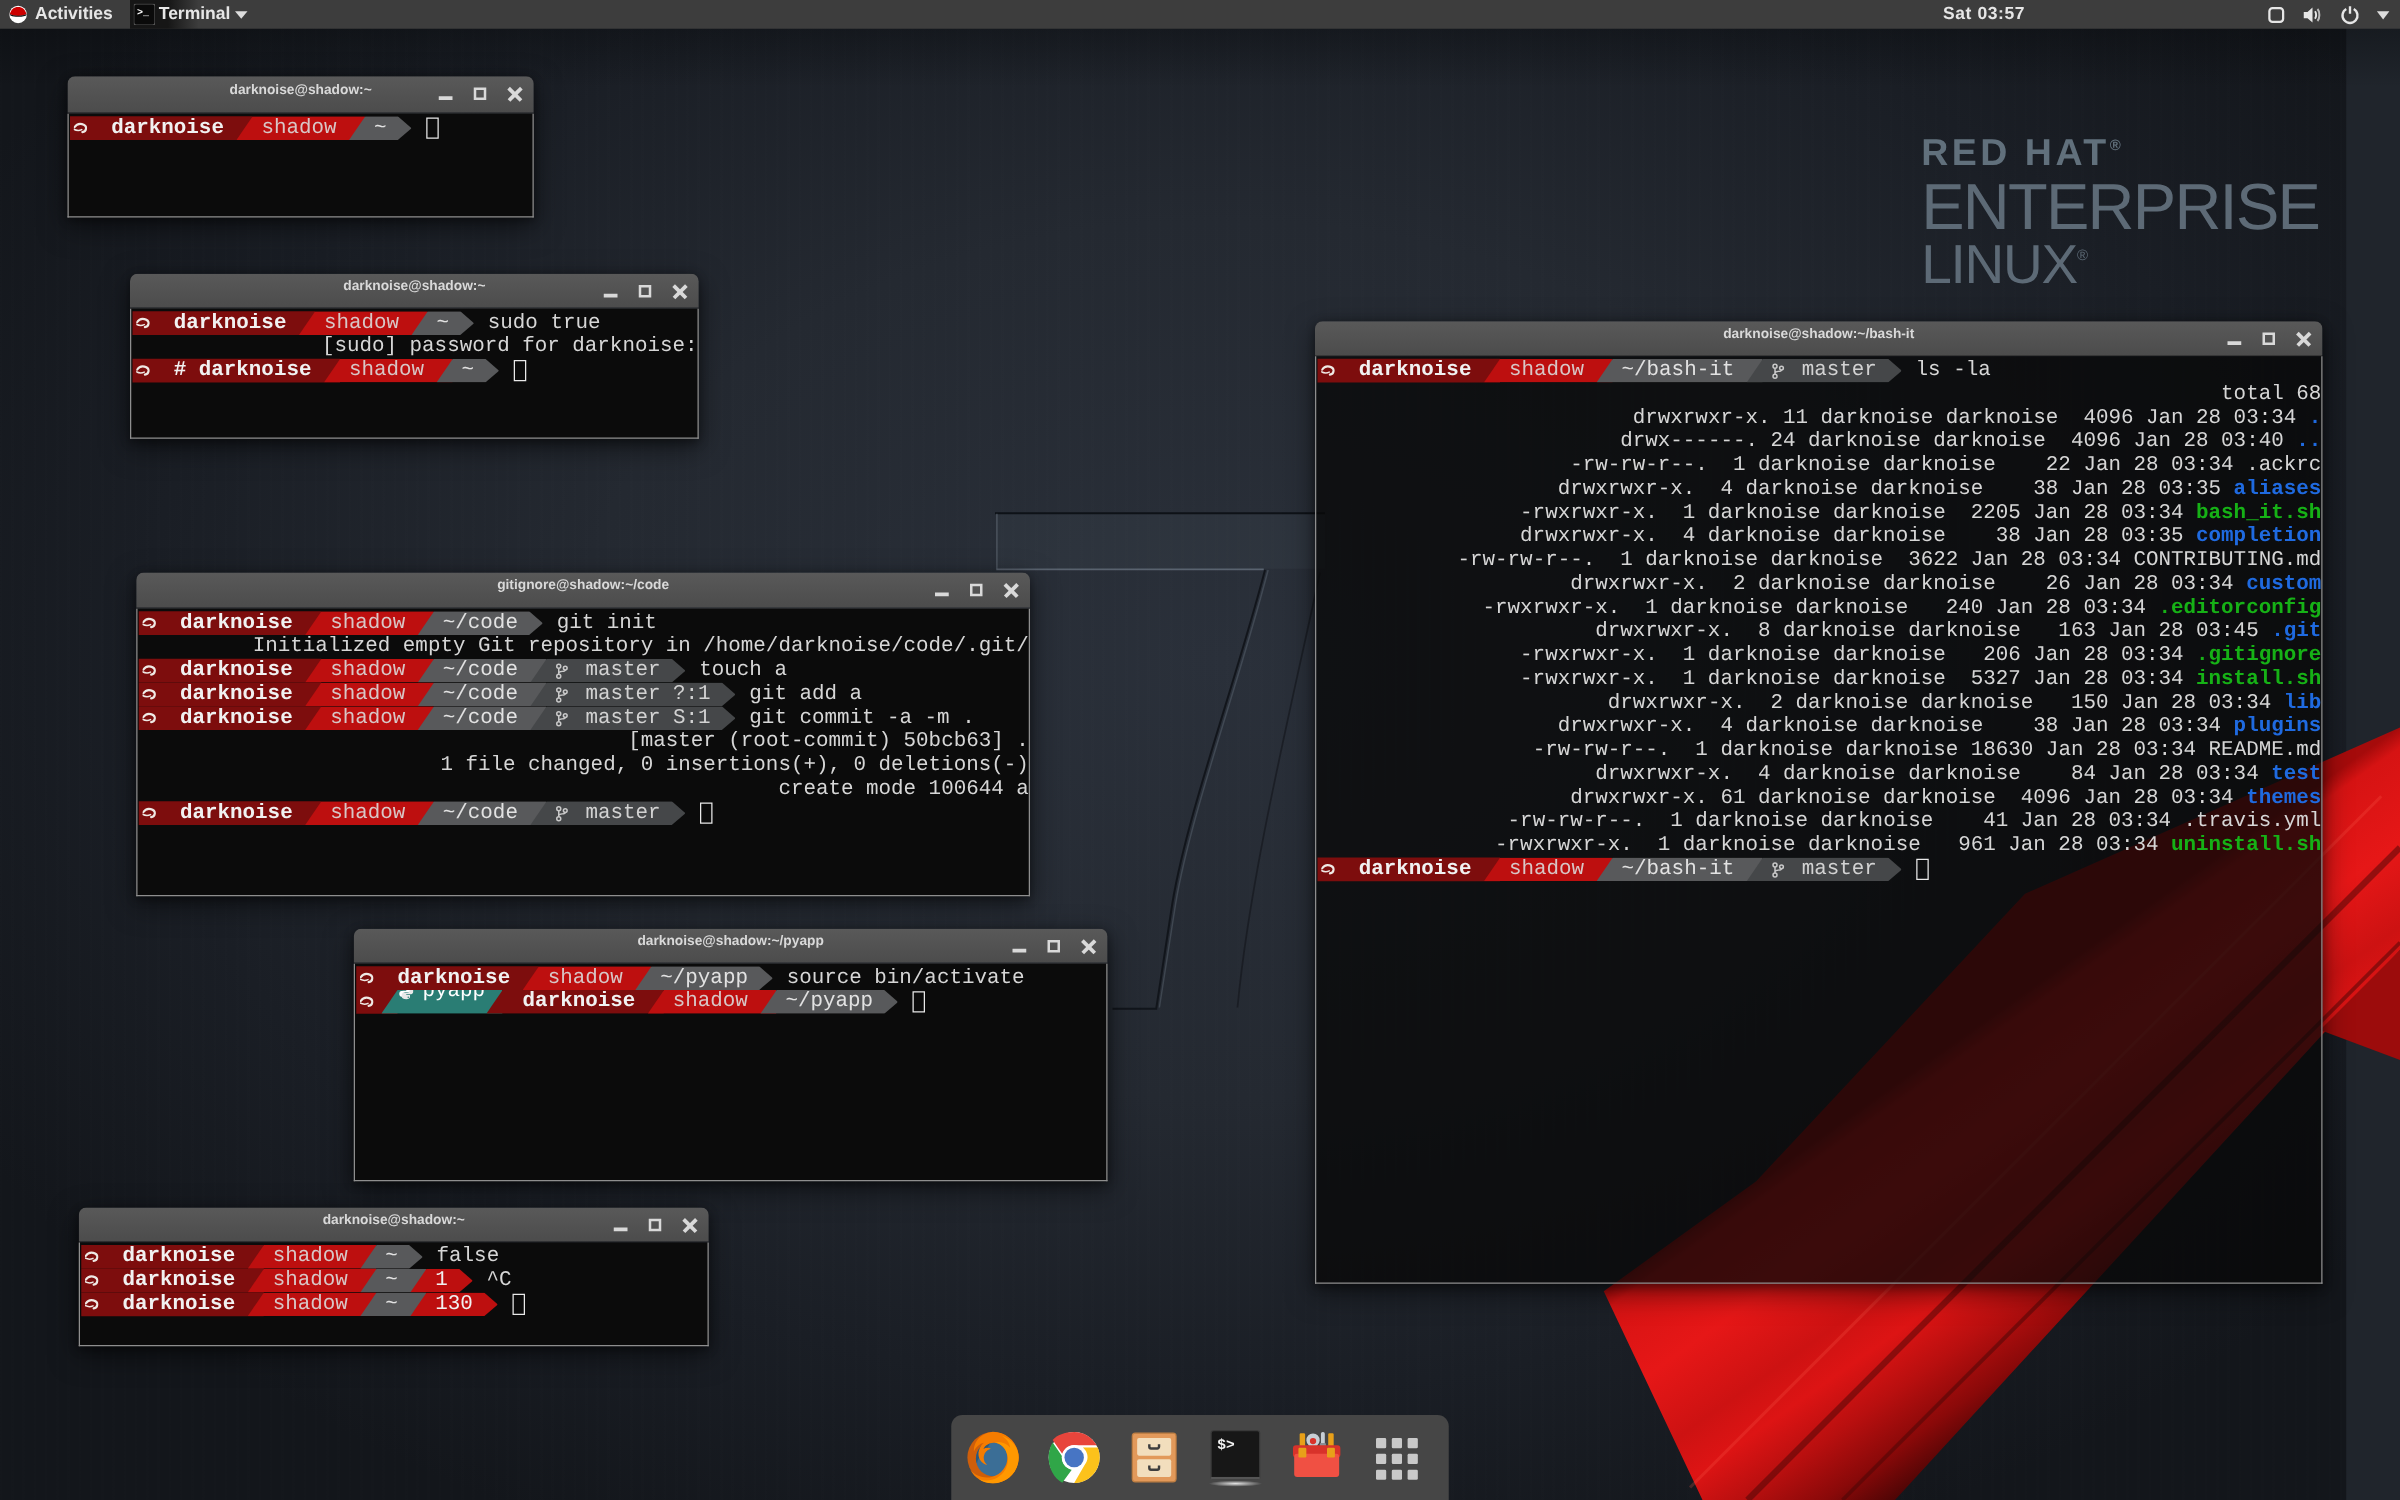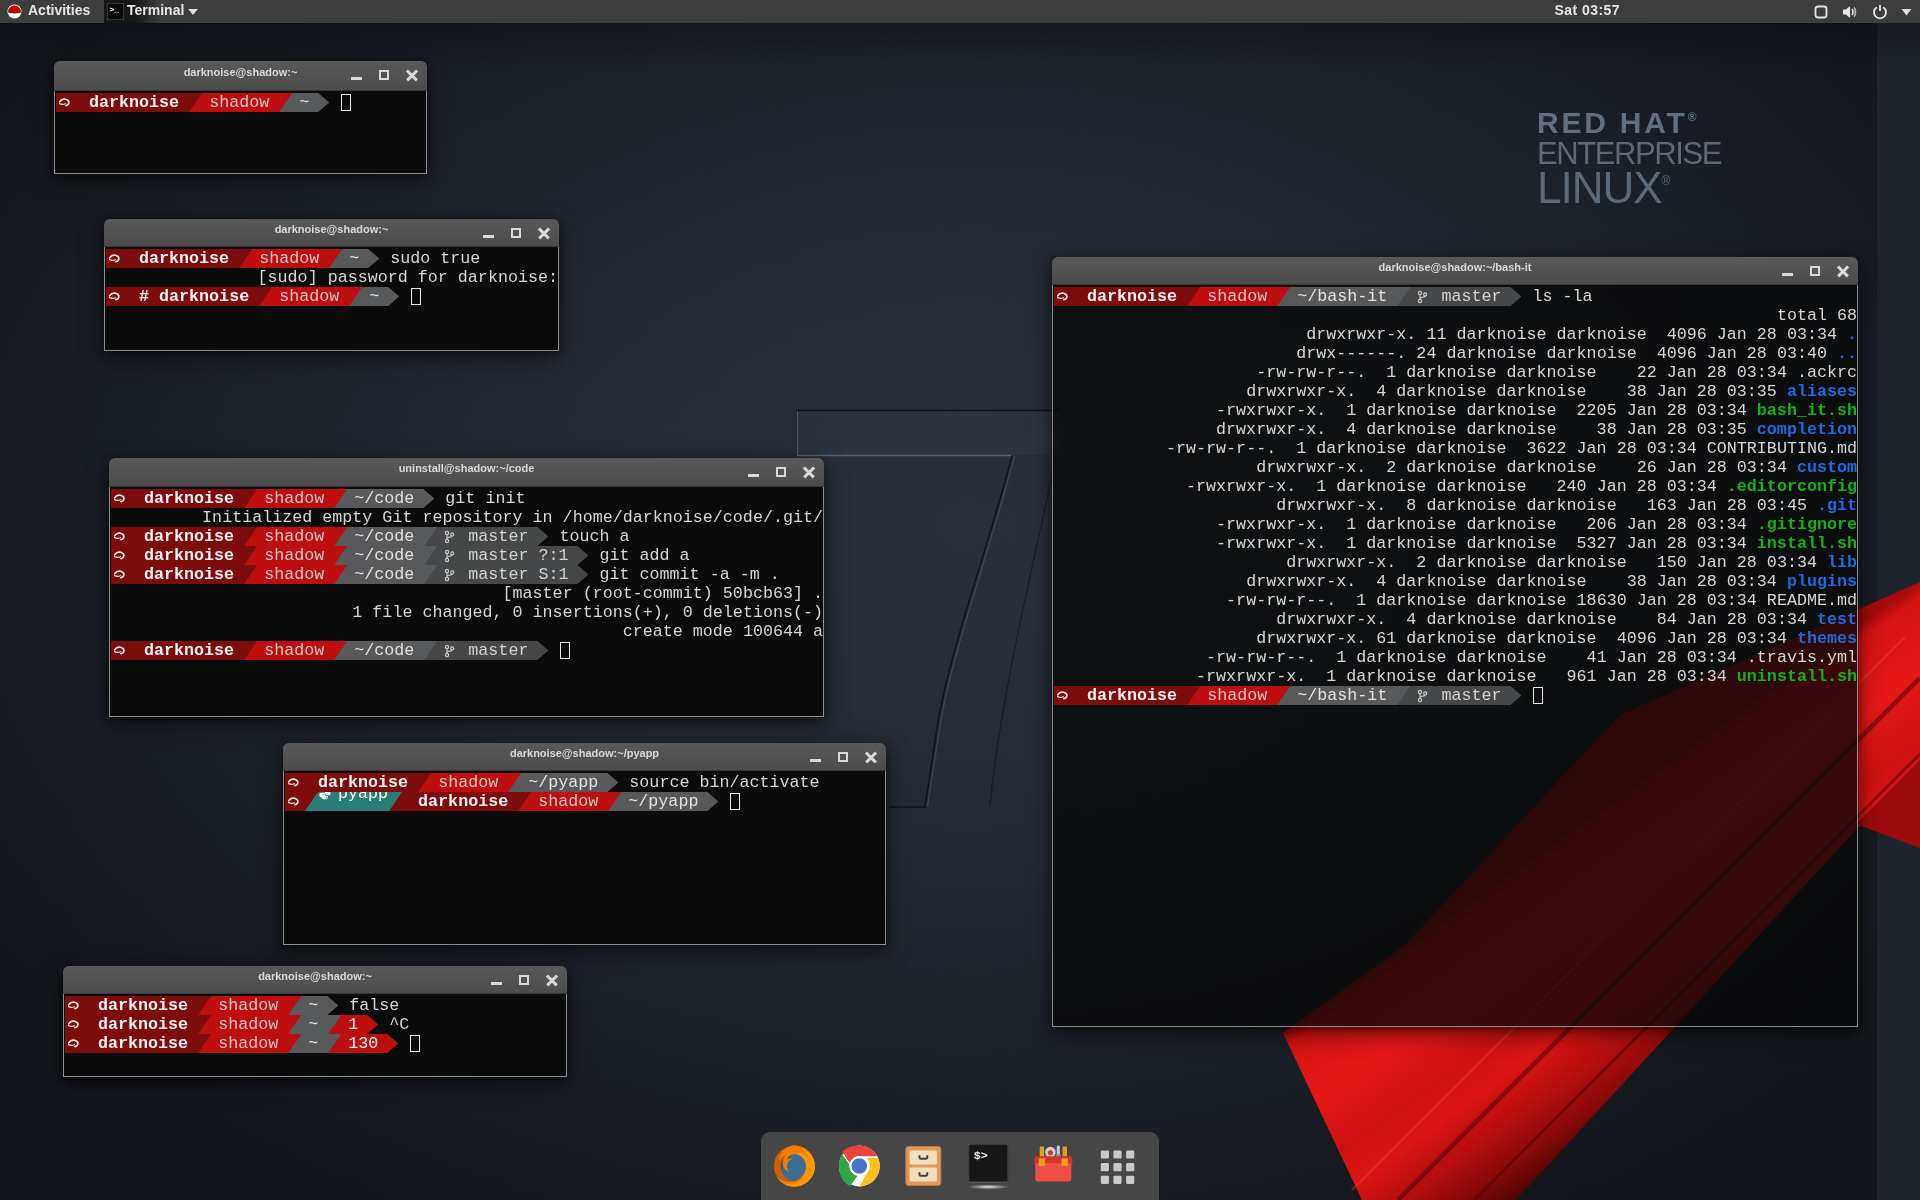--- a/index.html
+++ b/index.html
@@ -10,21 +10,21 @@
   #wall{position:absolute;left:0;top:0;width:1877px;height:1200px;
     background:
       radial-gradient(1150px 780px at 52% 44%, #2a303a 0%, #242931 45%, #1a1e25 75%, #13161b 100%);
   }
   #wall .stripes{position:absolute;inset:0;
     background:repeating-linear-gradient(90deg, rgba(255,255,255,0.004) 0 2px, rgba(0,0,0,0.004) 2px 5px, transparent 5px 9px);}
   #wall .topdark{position:absolute;left:0;top:0;width:1920px;height:70px;
     background:linear-gradient(180deg, rgba(5,7,9,0.5), rgba(5,7,9,0));}
   #brand{position:absolute;left:1537px;top:106px;color:#5d6a76;}
   #brand .rh{font-weight:bold;font-size:30px;letter-spacing:2.8px;color:#61707c;}
-  #brand .en{font-size:31px;letter-spacing:-1.4px;margin-top:-4px;}
+  #brand .en{font-size:52px;letter-spacing:-1.4px;margin-top:-4px;}
   #brand .li{font-size:44px;letter-spacing:-1px;margin-top:-9px;}
 
   
   #topbar{position:absolute;left:0;top:0;width:1920px;height:23px;background:#3d3d3d;z-index:50;
     color:#e6e6e6;font-size:14px;font-weight:bold;}
   #topbar .act{position:absolute;left:28px;top:2px;}
   #topbar .hat{position:absolute;left:7px;top:4px;}
   #topbar .appbox{position:absolute;left:104px;top:0;height:23px;width:55px;
     background:linear-gradient(90deg,#161616 0 55%,rgba(22,22,22,0) 100%);}
   #topbar .appname{position:absolute;left:127px;top:2px;}
@@ -166,21 +166,21 @@
             <g stroke="#efe9e5" fill="none" stroke-linecap="round">
               <path d="M0.6,4.8 C2.2,2.4 4.6,1.8 6.6,2.3 C8.8,2.9 10.1,4.4 9.8,6 C9.6,7.4 8.4,8.5 6.9,8.7" stroke-width="1.7"></path>
               <path d="M0,6.4 C2.2,7.5 4.6,7.5 6.4,6.7" stroke-width="1.2"></path>
             </g>
           </svg><span class="un"># darknoise</span></span><span class="sg sg2">shadow</span><span class="sg sg3 arrow">~</span><span class="cur"></span></div>
   </div>
 </div>
 
 <div class="win" style="left:109px;top:458px;width:715px;">
   <div class="tbar" style="height:29px">
-      <div class="ttl">uninstall@shadow:~/code</div>
+      <div class="ttl">gitignore@shadow:~/code</div>
     <div class="btns">
         <div class="bmin"></div>
         <div class="bmax"></div>
         <div class="bclose"></div>
       </div>
     </div>
   <div class="term" style="height:230px">
     <div class="row"><span class="sg sg1"><svg class="rhp" width="11" height="12" viewBox="0 0 11 12">
             <g stroke="#efe9e5" fill="none" stroke-linecap="round">
               <path d="M0.6,4.8 C2.2,2.4 4.6,1.8 6.6,2.3 C8.8,2.9 10.1,4.4 9.8,6 C9.6,7.4 8.4,8.5 6.9,8.7" stroke-width="1.7"></path>

